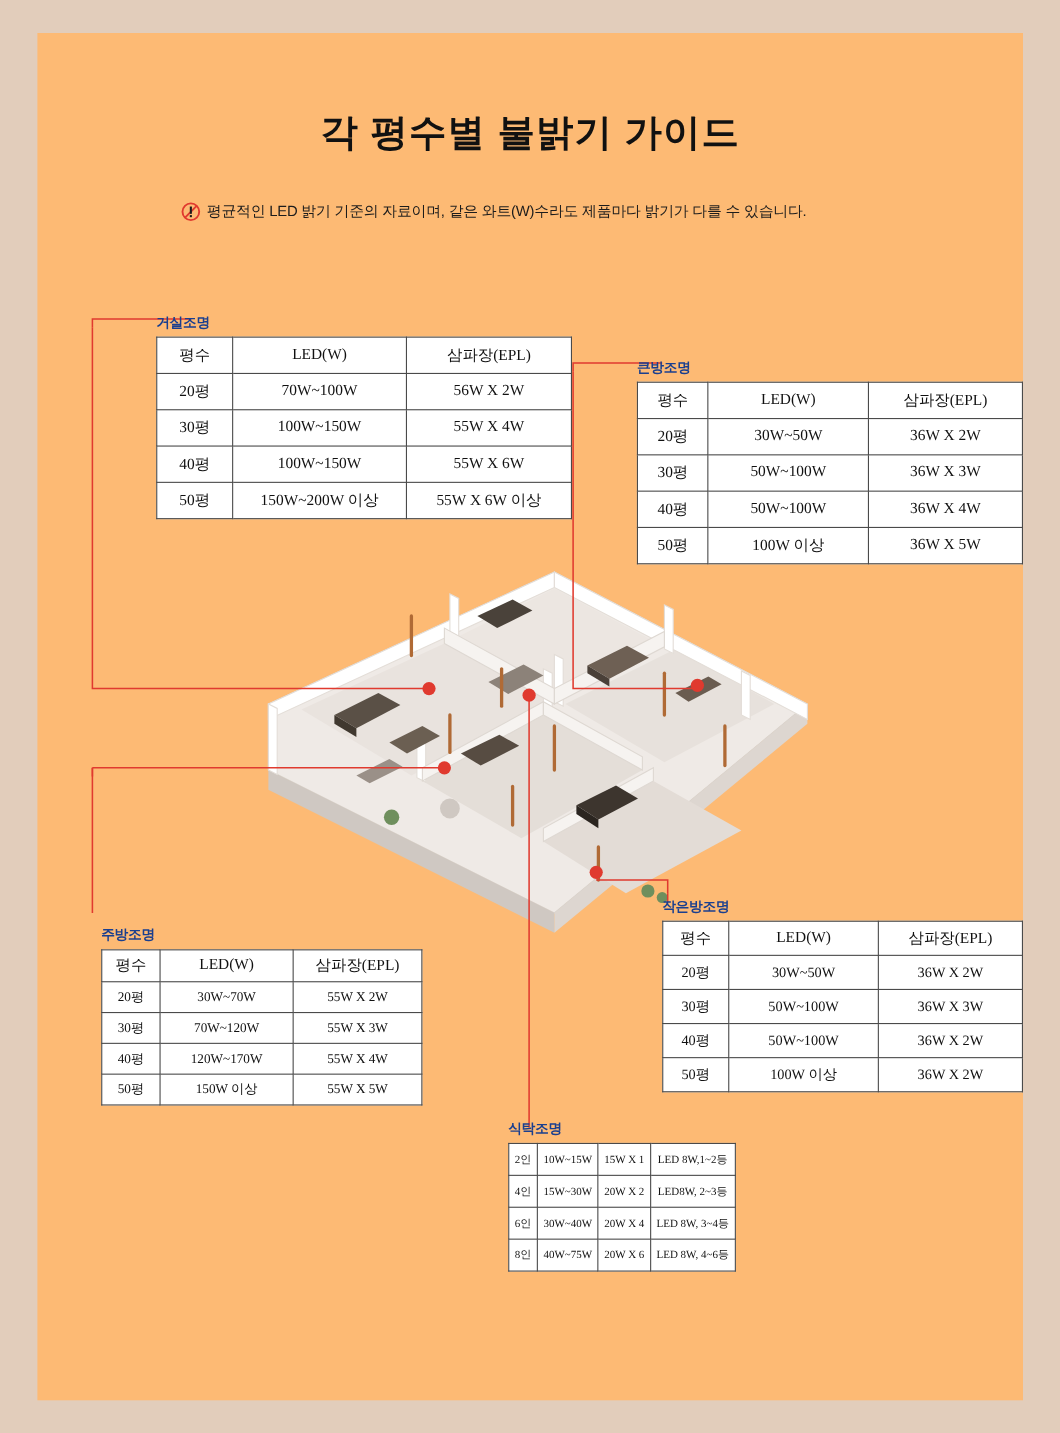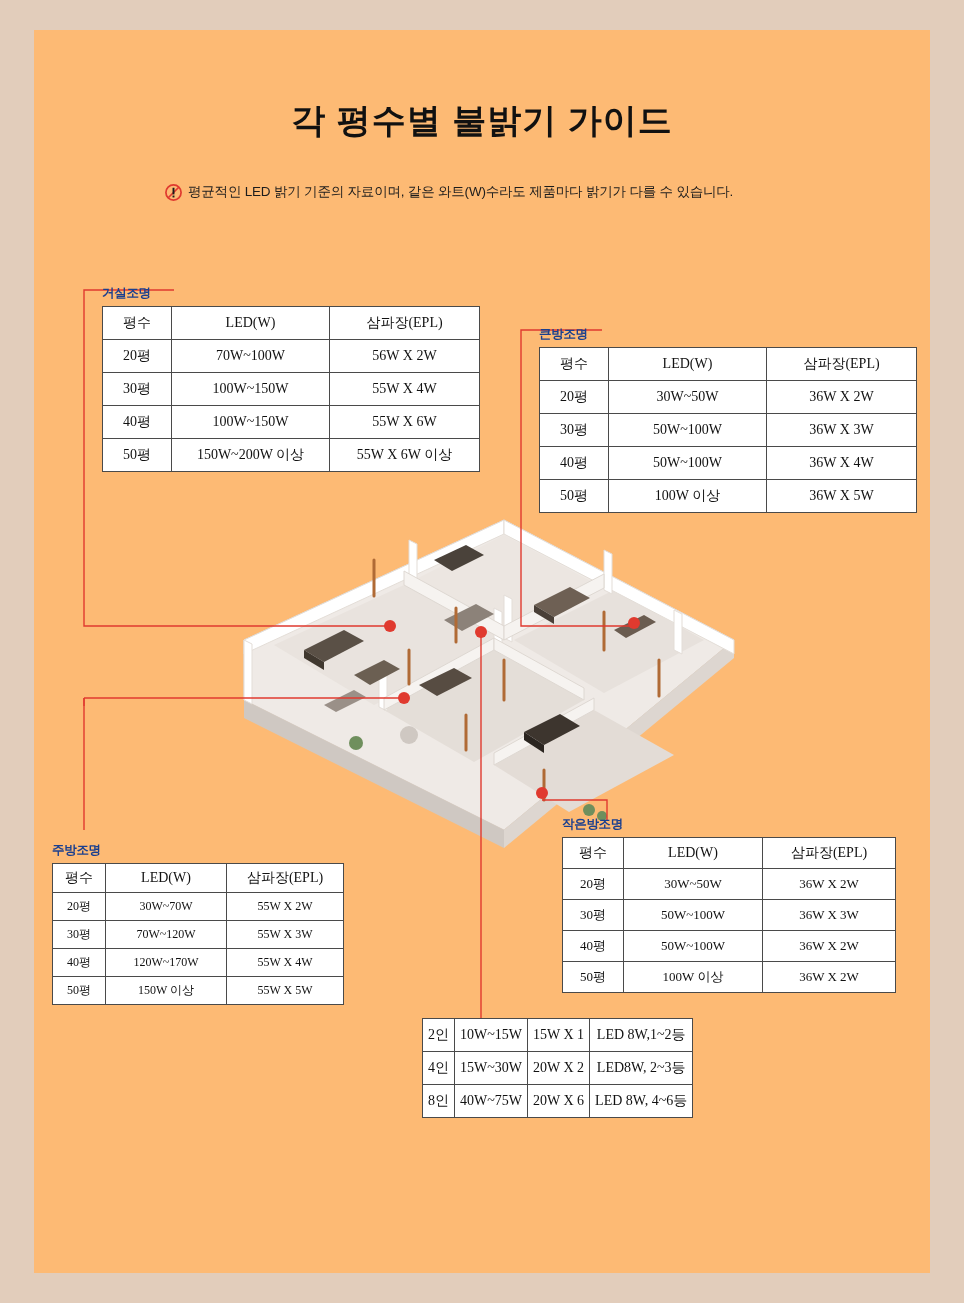--- a/index.html
+++ b/index.html
@@ -57,20 +57,21 @@
     position: absolute;
     left: 170px;
     top: 470px;
     width: 560px;
     height: 400px;
   }
 
   
   .block {
     position: absolute;
+    margin-left: 40px;
   }
   .block-label {
     font-size: 12.5px;
     font-weight: bold;
     color: #1a3f8f;
     margin-bottom: 4px;
     letter-spacing: -0.3px;
   }
   table.lt {
     border-collapse: collapse;
@@ -94,21 +95,21 @@
   .t-md td { font-size: 13px; padding: 6px 5px; }
   .t-md td.c0 { width: 50px; }
   .t-md td.c1 { width: 128px; }
   .t-md td.c2 { width: 122px; }
 
   .t-sm td { font-size: 12px; padding: 5px 4px; }
   .t-sm td.c0 { width: 44px; }
   .t-sm td.c1 { width: 112px; }
   .t-sm td.c2 { width: 108px; }
 
-  .t-wide td { font-size: 14px; padding: 7px 5px; }
+  .t-wide td { font-size: 10px; padding: 7px 5px; }
   .t-wide td.c0 { width: 50px; }
   .t-wide td.c1 { width: 140px; }
   .t-wide td.c2 { width: 140px; }
   .t-wide td.c3 { width: 140px; }
 
   .hdr td { font-size: 14px; }
 
   
   .lines {
     position: absolute;
@@ -361,35 +362,42 @@
         <tr>
           <td>50평</td>
           <td>100W 이상</td>
           <td>36W X 2W</td>
         </tr>
       </tbody>
     </table>
   </div>
 
   <div class="block" style="left:388px; top:988px;">
+    <div class="block-label">식탁조명</div>
     <table class="lt t-wide">
       <tbody>
         <tr>
           <td>2인</td>
           <td>10W~15W</td>
           <td>15W X 1</td>
           <td>LED 8W,1~2등</td>
         </tr>
         <tr>
           <td>4인</td>
           <td>15W~30W</td>
           <td>20W X 2</td>
           <td>LED8W, 2~3등</td>
         </tr>
         <tr>
+          <td>6인</td>
+          <td>30W~40W</td>
+          <td>20W X 4</td>
+          <td>LED 8W, 3~4등</td>
+        </tr>
+        <tr>
           <td>8인</td>
           <td>40W~75W</td>
           <td>20W X 6</td>
           <td>LED 8W, 4~6등</td>
         </tr>
       </tbody>
     </table>
   </div>
 
 </div>

